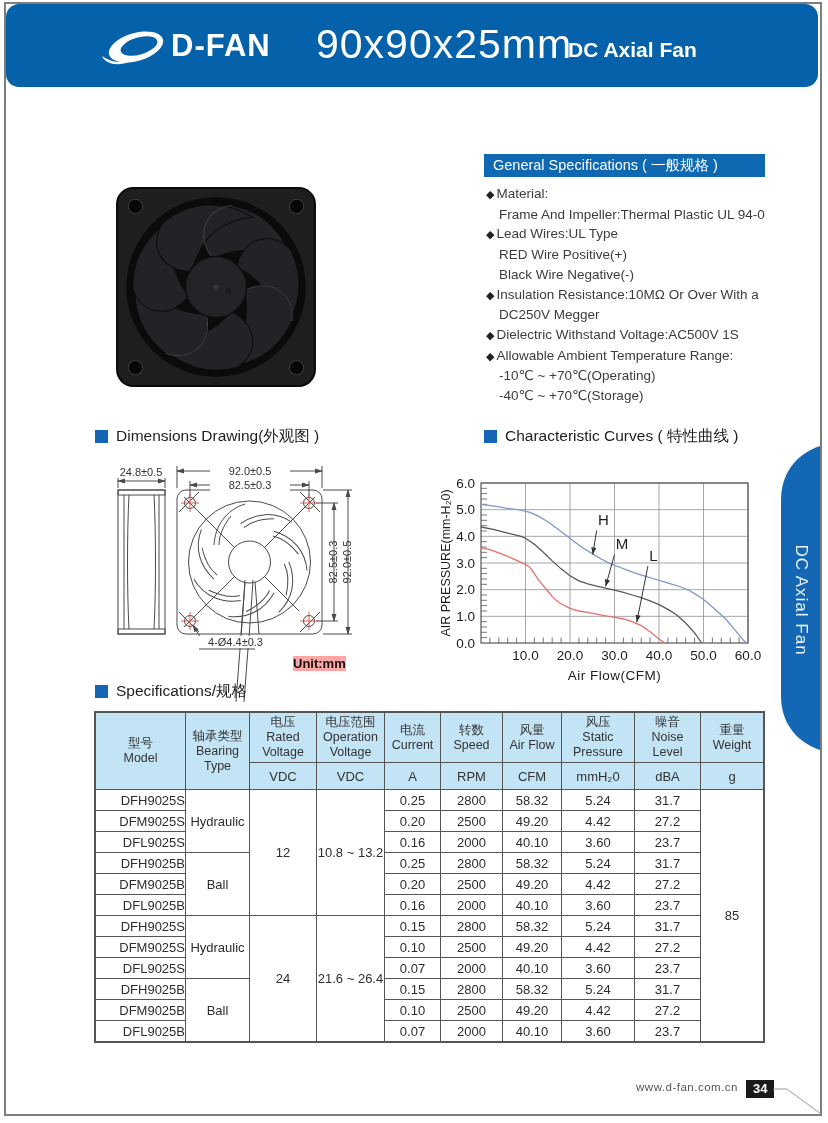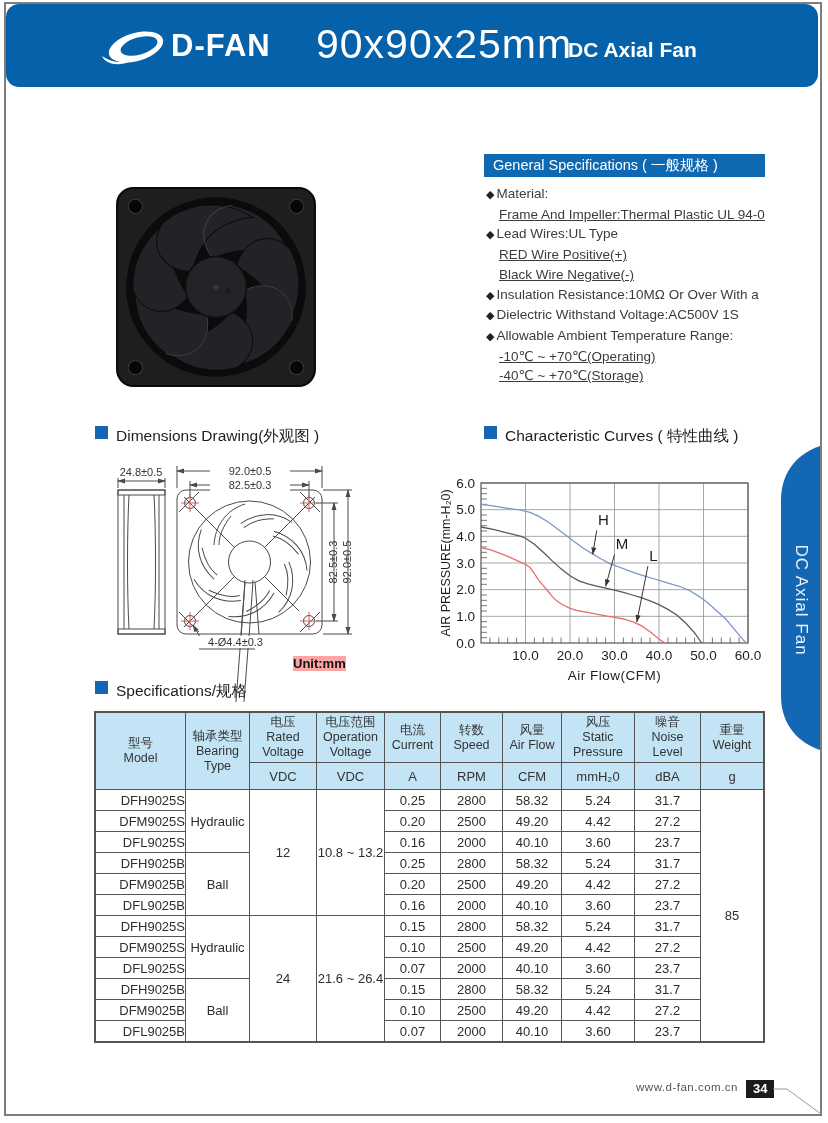--- a/index.html
+++ b/index.html
@@ -18,23 +18,23 @@
   .model-title{position:absolute;left:95px;top:120px;width:230px;text-align:center;
                font-size:44px;color:#151515;letter-spacing:2px;}
   .fan-photo{position:absolute;left:114px;top:185px;width:204px;height:204px;}
   
   .gs-bar{position:absolute;left:484px;top:154px;width:281px;height:23px;background:#0E68B2;
           color:#fff;font-size:14.5px;line-height:23px;padding-left:9px;box-sizing:border-box;}
   .gs-list{position:absolute;left:486px;top:184px;width:310px;font-size:13.5px;
            line-height:19.7px;color:#3c3c3c;}
   .gs-line{white-space:nowrap;}
   .gs-line .dm{font-size:11px;margin-right:2px;color:#222;}
-  .gs-line.nb{padding-left:13px;text-decoration:underline;}
-  
-  .sec-title{position:absolute;display:flex;gap:8px;
+  .gs-line.nb{padding-left:13px;}
+  
+  .sec-title{position:absolute;display:flex;align-items:center;gap:8px;
              font-size:15.5px;font-weight:500;color:#1d1d1d;}
   .sq{width:13px;height:13px;background:#1565B5;flex:none;}
   
   .dims-wrap{position:absolute;left:95px;top:452px;width:270px;height:266px;}
   .dims-wrap svg{position:absolute;left:0;top:0;}
   .dim-label{position:absolute;font-size:11px;color:#333;background:#fff;
              text-align:center;line-height:12px;}
   .dim-label.vert{transform:rotate(-90deg);background:transparent;}
   .unit-label{position:absolute;font-size:13px;font-weight:bold;color:#111;background:#fca5a5;}
   
@@ -133,20 +133,21 @@
   </svg>
 
   <div class="gs-bar">General Specifications ( 一般规格 )</div>
   <div class="gs-list">
       <div class="gs-line"><span class="dm">◆</span>Material:</div>
       <div class="gs-line nb">Frame And Impeller:Thermal Plastic UL 94-0</div>
       <div class="gs-line"><span class="dm">◆</span>Lead Wires:UL Type</div>
       <div class="gs-line nb">RED Wire Positive(+)</div>
       <div class="gs-line nb">Black Wire Negative(-)</div>
       <div class="gs-line"><span class="dm">◆</span>Insulation Resistance:10MΩ Or Over With a</div>
+      <div class="gs-line nb">DC250V Megger</div>
       <div class="gs-line"><span class="dm">◆</span>Dielectric Withstand Voltage:AC500V 1S</div>
       <div class="gs-line"><span class="dm">◆</span>Allowable Ambient Temperature Range:</div>
       <div class="gs-line nb">-10℃ ~ +70℃(Operating)</div>
       <div class="gs-line nb">-40℃ ~ +70℃(Storage)</div>
     </div>
 
   <div class="sec-title" style="left:95px;top:426px;">
     <span class="sq"></span>
     <span>Dimensions Drawing(外观图 )</span>
   </div>

